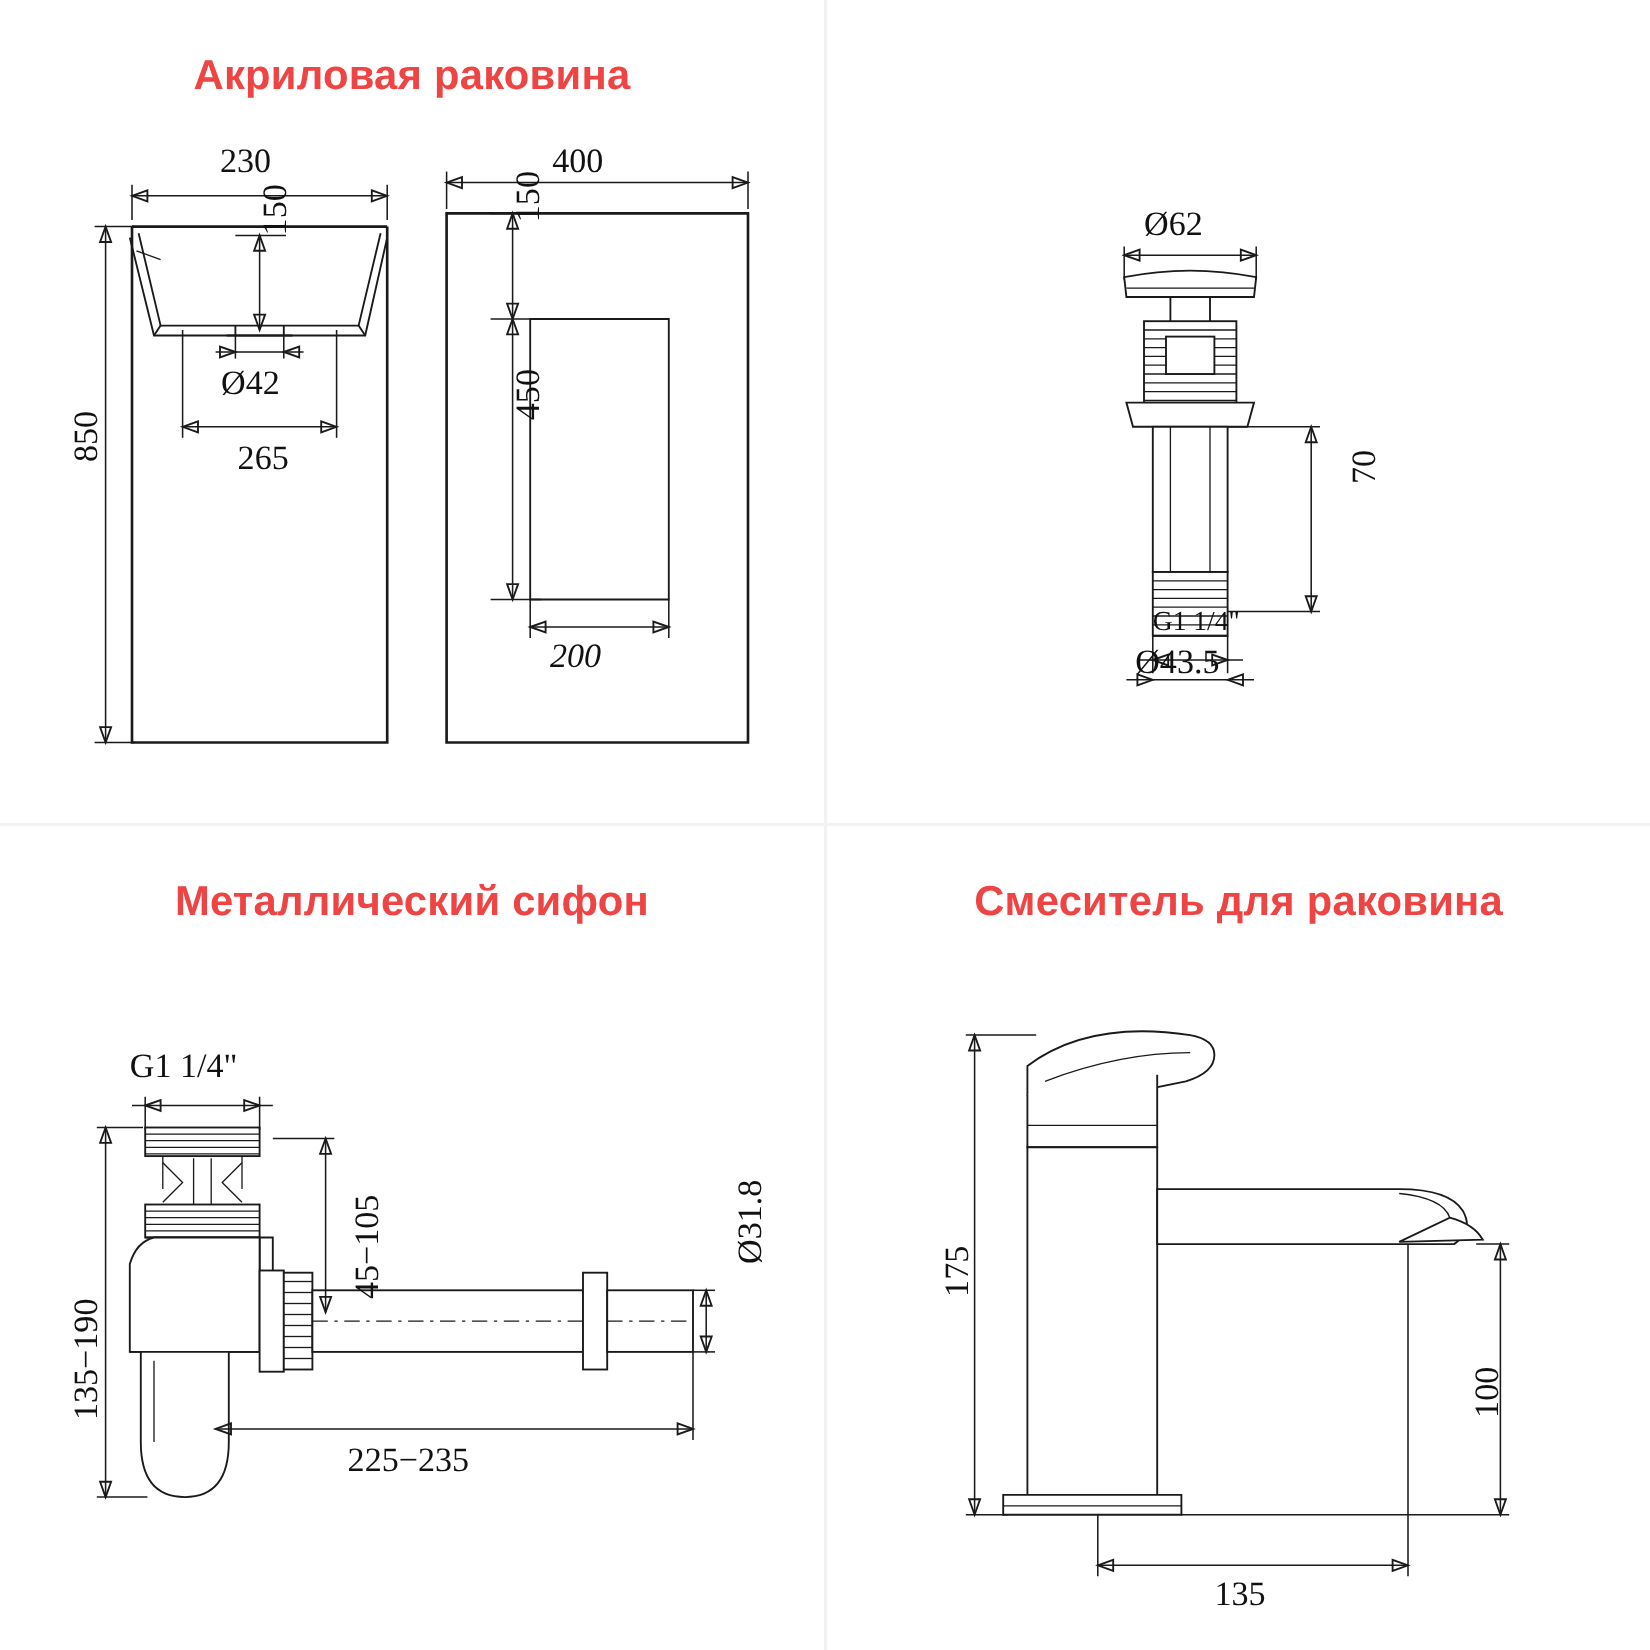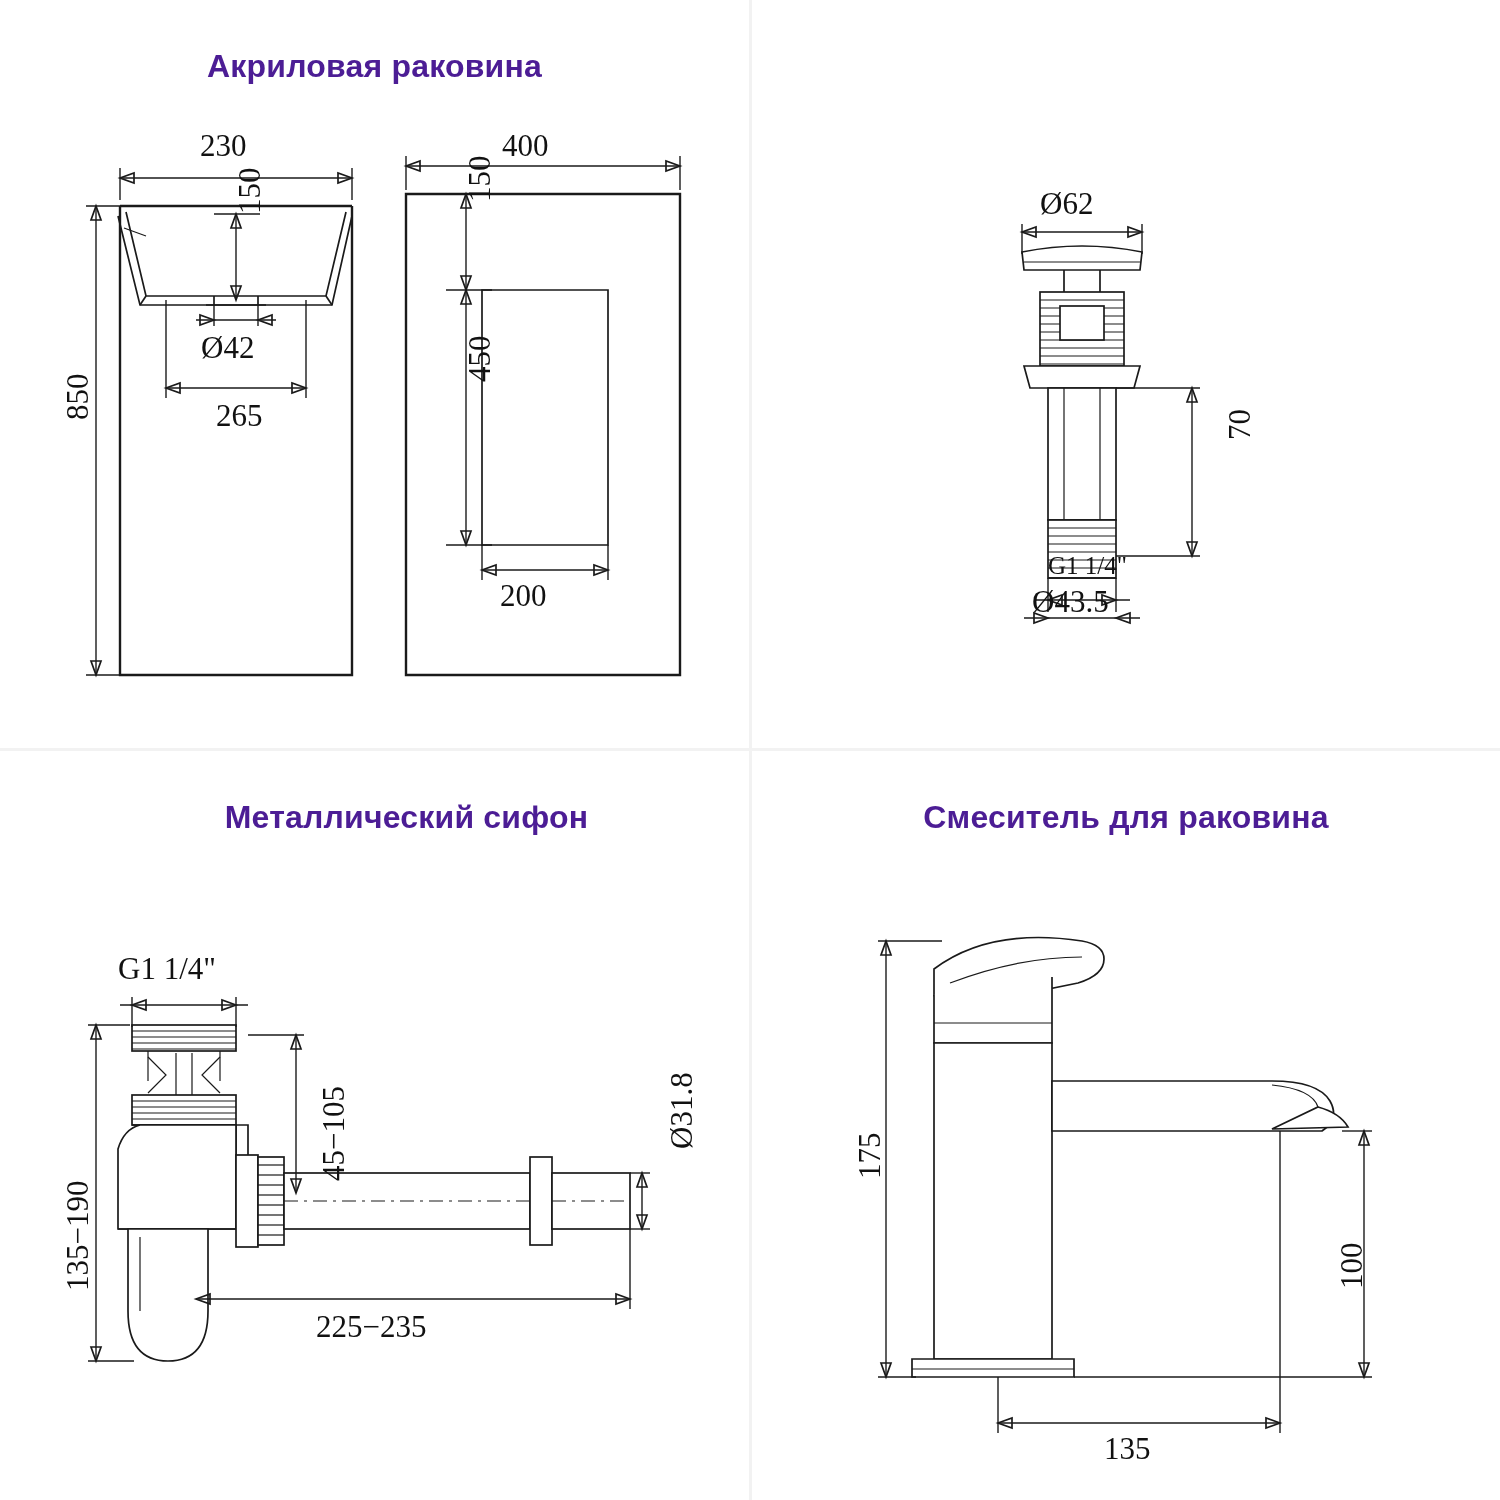--- a/index.html
+++ b/index.html
@@ -19,28 +19,28 @@
   .quad{position:absolute;}
   #q1{left:0;top:0;width:749px;height:748px;}
   #q2{left:752px;top:0;width:748px;height:748px;}
   #q3{left:0;top:751px;width:749px;height:749px;}
   #q4{left:752px;top:751px;width:748px;height:749px;}
 
   .title{
     position:absolute;
     width:100%;
     text-align:center;
-    font-size:32px;
+    font-size:38px;
     font-weight:bold;
     letter-spacing:0.2px;
-    color:#4c1d95;
+    color:#ef4444;
   }
   #q1 .title{top:48px;}
   #q2 .title{top:48px;}
-  #q3 .title{top:48px;padding-left:32px;}
+  #q3 .title{top:48px;}
   #q4 .title{top:48px;}
 
   svg{position:absolute;left:0;top:0;overflow:visible;}
   .ln{stroke:#1a1a1a;fill:none;}
   .w2{stroke-width:2.4;}
   .w15{stroke-width:1.7;}
   .w1{stroke-width:1.2;}
   .dim{stroke:#1a1a1a;stroke-width:1.4;fill:none;}
   .fillw{fill:#ffffff;}
   .hatch{stroke:#1a1a1a;stroke-width:1.1;}
@@ -142,21 +142,21 @@
 
     <div class="lbl" style="left:200px;top:128px;">230</div>
     <div class="lbl rot" style="left:232px;top:214px;transform:rotate(-90deg);">150</div>
     <div class="lbl" style="left:201px;top:330px;">Ø42</div>
     <div class="lbl" style="left:188px;top:398px;margin-left:28px;">265</div>
     <div class="lbl rot" style="left:60px;top:420px;transform:rotate(-90deg);">850</div>
 
     <div class="lbl" style="left:502px;top:128px;">400</div>
     <div class="lbl rot" style="left:462px;top:202px;transform:rotate(-90deg);">150</div>
     <div class="lbl rot" style="left:462px;top:382px;transform:rotate(-90deg);">450</div>
-    <div class="lbl" style="left:500px;top:578px;">200</div>
+    <div class="lbl" style="left:500px;top:578px;font-style:italic;">200</div>
   </div>
 
   <div class="quad" id="q2">
 
     <svg width="748" height="748" viewBox="0 0 748 748">
 
       <path class="ln w15 fillw" d="M270 252 Q330 240 390 252 L388 270 L272 270 Z"></path>
       <path class="ln w1" d="M272 262 L388 262"></path>
 
       <path class="ln w15" d="M312 270 L312 292 M348 270 L348 292"></path>

